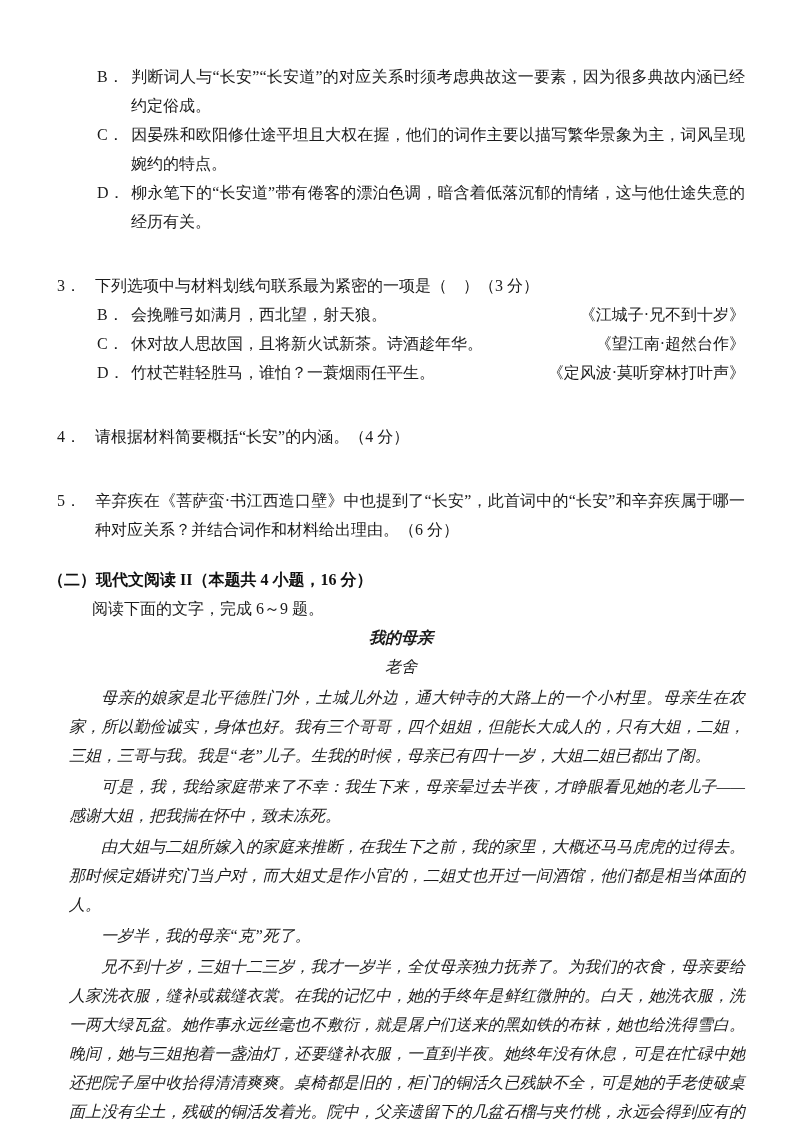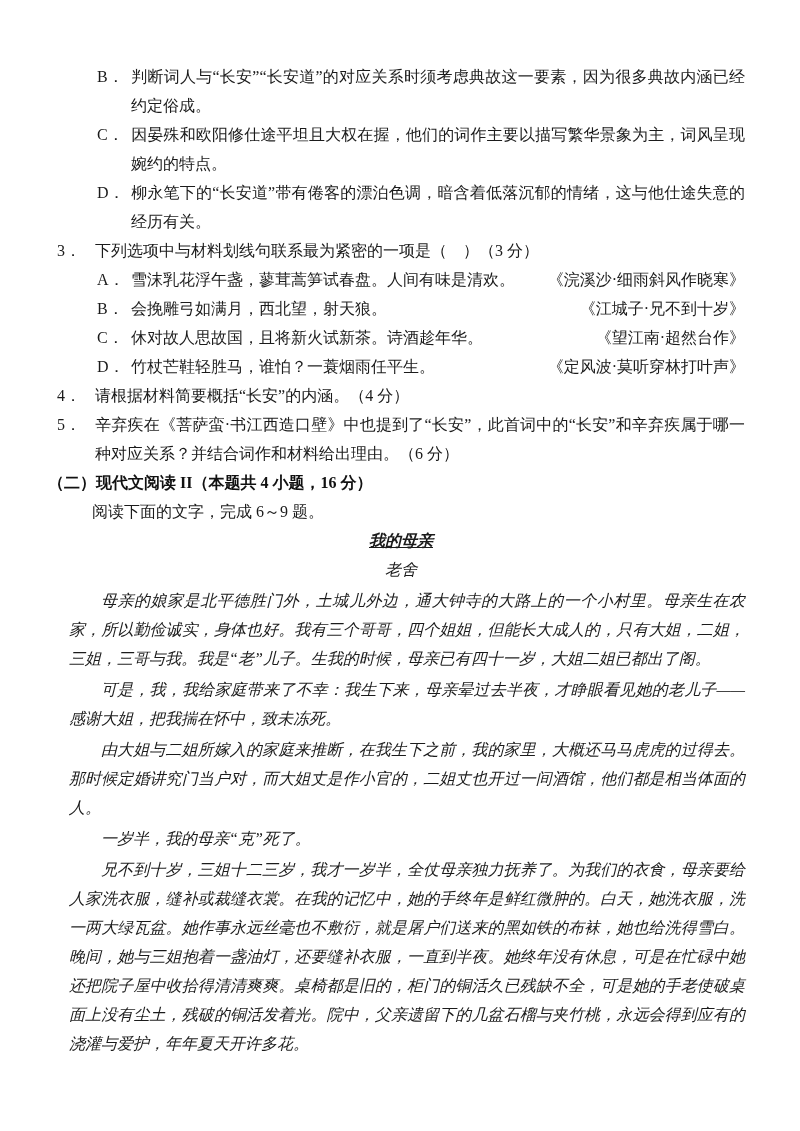--- a/index.html
+++ b/index.html
@@ -26,46 +26,47 @@
   }
   .opt-label {
     display: inline-block;
     width: 34px;
     text-indent: 0;
   }
   
   .q-line {
     padding-left: 38px;
     text-indent: -38px;
+    margin-top: 35px;
   }
   .q-num {
     display: inline-block;
     width: 38px;
     text-indent: 0;
   }
   
   .opt-row {
     display: flex;
     justify-content: space-between;
     margin-left: 40px;
   }
   .opt-row .opt-text { white-space: nowrap; }
   .opt-row .opt-source { white-space: nowrap; }
   .section-heading {
     font-weight: bold;
+    margin-top: 21px;
     margin-left: -9px;
     color: #111;
   }
   .intro { text-indent: 35px; }
   .passage { font-style: italic; }
   .passage-title {
     text-align: center;
     font-weight: bold;
     text-indent: 0;
-    text-decoration: underline;
   }
   .passage-author {
     text-align: center;
     text-indent: 0;
   }
   .passage p {
     margin: 2px 0 0 12px;
     text-indent: 2em;
   }
 </style>
@@ -76,24 +77,20 @@
   <div class="content">
 
     <div>
       <div class="opt-hang"><span class="opt-label">B．</span><span>判断词人与“长安”“长安道”的对应关系时须考虑典故这一要素，因为很多典故内涵已经约定俗成。</span></div>
       <div class="opt-hang"><span class="opt-label">C．</span><span>因晏殊和欧阳修仕途平坦且大权在握，他们的词作主要以描写繁华景象为主，词风呈现婉约的特点。</span></div>
       <div class="opt-hang"><span class="opt-label">D．</span><span>柳永笔下的“长安道”带有倦客的漂泊色调，暗含着低落沉郁的情绪，这与他仕途失意的经历有关。</span></div>
     </div>
 
     <div>
       <div class="q-line"><span class="q-num">3．</span><span>下列选项中与材料划线句联系最为紧密的一项是（　）（3 分）</span></div>
-      <div class="opt-row">
-          <span class="opt-text"><span class="opt-label">A．</span><span>雪沫乳花浮午盏，蓼茸蒿笋试春盘。人间有味是清欢。</span></span>
-          <span class="opt-source">《浣溪沙·细雨斜风作晓寒》</span>
-        </div>
       <div class="opt-row">
           <span class="opt-text"><span class="opt-label">B．</span><span>会挽雕弓如满月，西北望，射天狼。</span></span>
           <span class="opt-source">《江城子·兄不到十岁》</span>
         </div>
       <div class="opt-row">
           <span class="opt-text"><span class="opt-label">C．</span><span>休对故人思故国，且将新火试新茶。诗酒趁年华。</span></span>
           <span class="opt-source">《望江南·超然台作》</span>
         </div>
       <div class="opt-row">
           <span class="opt-text"><span class="opt-label">D．</span><span>竹杖芒鞋轻胜马，谁怕？一蓑烟雨任平生。</span></span>

